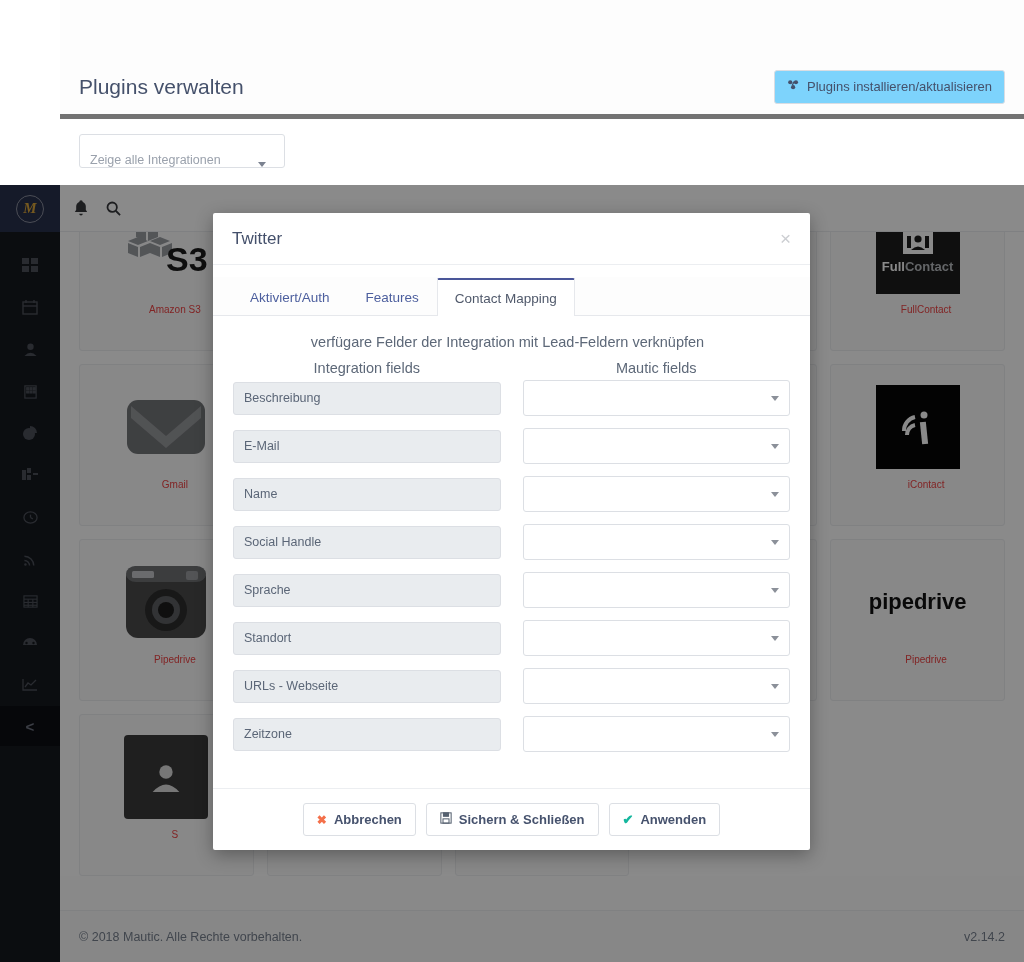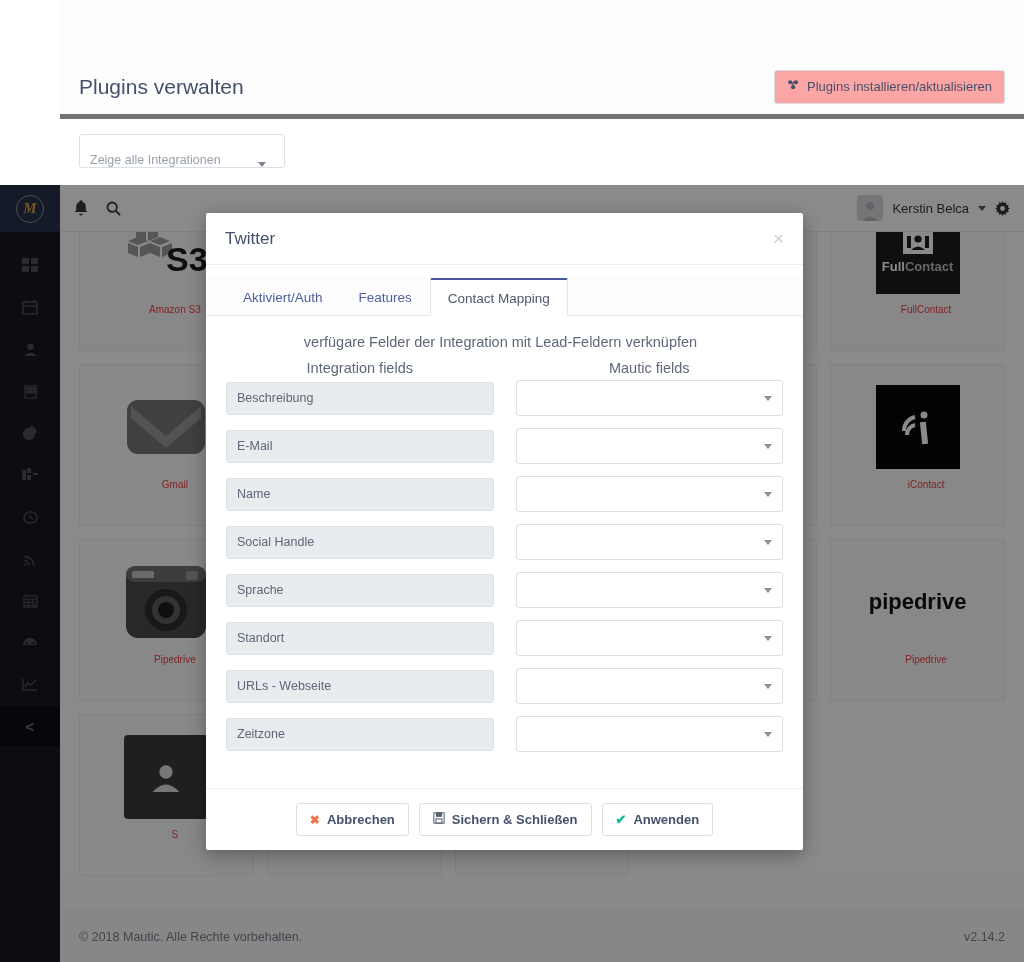--- a/index.html
+++ b/index.html
@@ -107,21 +107,21 @@
     background: #fdfdfd;
     border-bottom: 5px solid #737373;
   }
   .page-title {
     font-size: 21px;
     color: #45516b;
     font-weight: normal;
   }
   .btn-install {
     margin-left: auto;
-    background: #fca5a5;
+    background: #7dd3fc;
     border: 1px solid #d9dde3;
     border-radius: 3px;
     padding: 8px 12px;
     font-size: 13px;
     color: #45516b;
     display: flex; align-items: center; gap: 7px;
     cursor: pointer;
   }
 
   .filter-bar {
@@ -215,21 +215,21 @@
     position: absolute;
     left: 0; top: 185px;
     width: 1024px; height: 777px;
     background: rgba(0,0,0,0.46);
     z-index: 20;
   }
 
   
   .modal {
     position: absolute;
-    left: 206px; top: 213px;
+    left: 213px; top: 213px;
     width: 597px;
     background: #ffffff;
     box-shadow: 0 5px 18px rgba(0,0,0,0.32);
     z-index: 30;
     border-radius: 2px;
   }
   .modal-header {
     height: 52px;
     display: flex; align-items: center;
     padding: 0 19px;
@@ -731,36 +731,20 @@
             <path d="M6,15.5 a2,2 0 0 0 4,0 z"></path>
           </svg>
       </span>
       <span class="topnav-icon">
         <svg width="15" height="15" viewBox="0 0 16 16" fill="none" stroke="currentColor" stroke-width="1.9">
             <circle cx="6.6" cy="6.6" r="5"></circle>
             <line x1="10.4" y1="10.4" x2="15" y2="15"></line>
           </svg>
       </span>
     </div>
-    <div class="topnav-right">
-      <span class="avatar">
-        <svg width="20" height="22" viewBox="0 0 20 22">
-            <circle cx="10" cy="7" r="4.2" fill="#b4b8bd"></circle>
-            <path d="M2.5,22 q7.5,-9 15,0 z" fill="#b4b8bd"></path>
-          </svg>
-      </span>
-      <span class="user-name">Kerstin Belca</span>
-      <span class="caret-down"></span>
-      <span class="gear">
-        <svg width="15" height="15" viewBox="0 0 16 16" fill="currentColor">
-            <path d="M8,0 l1.2,2.2 2.4,-0.8 0.5,2.5 2.5,0.5 -0.8,2.4 2.2,1.2 -2.2,1.2 0.8,2.4 -2.5,0.5 -0.5,2.5 -2.4,-0.8 L8,16 6.8,13.8 4.4,14.6 3.9,12.1 1.4,11.6 2.2,9.2 0,8 2.2,6.8 1.4,4.4 3.9,3.9 4.4,1.4 6.8,2.2 Z"></path>
-            <circle cx="8" cy="8" r="2.6" fill="#ffffff"></circle>
-          </svg>
-      </span>
-    </div>
   </div>
 
   <div class="overlay"></div>
 
   <div class="modal">
     <div class="modal-header">
       <div class="modal-title">Twitter</div>
       <div class="modal-close">×</div>
     </div>
 

